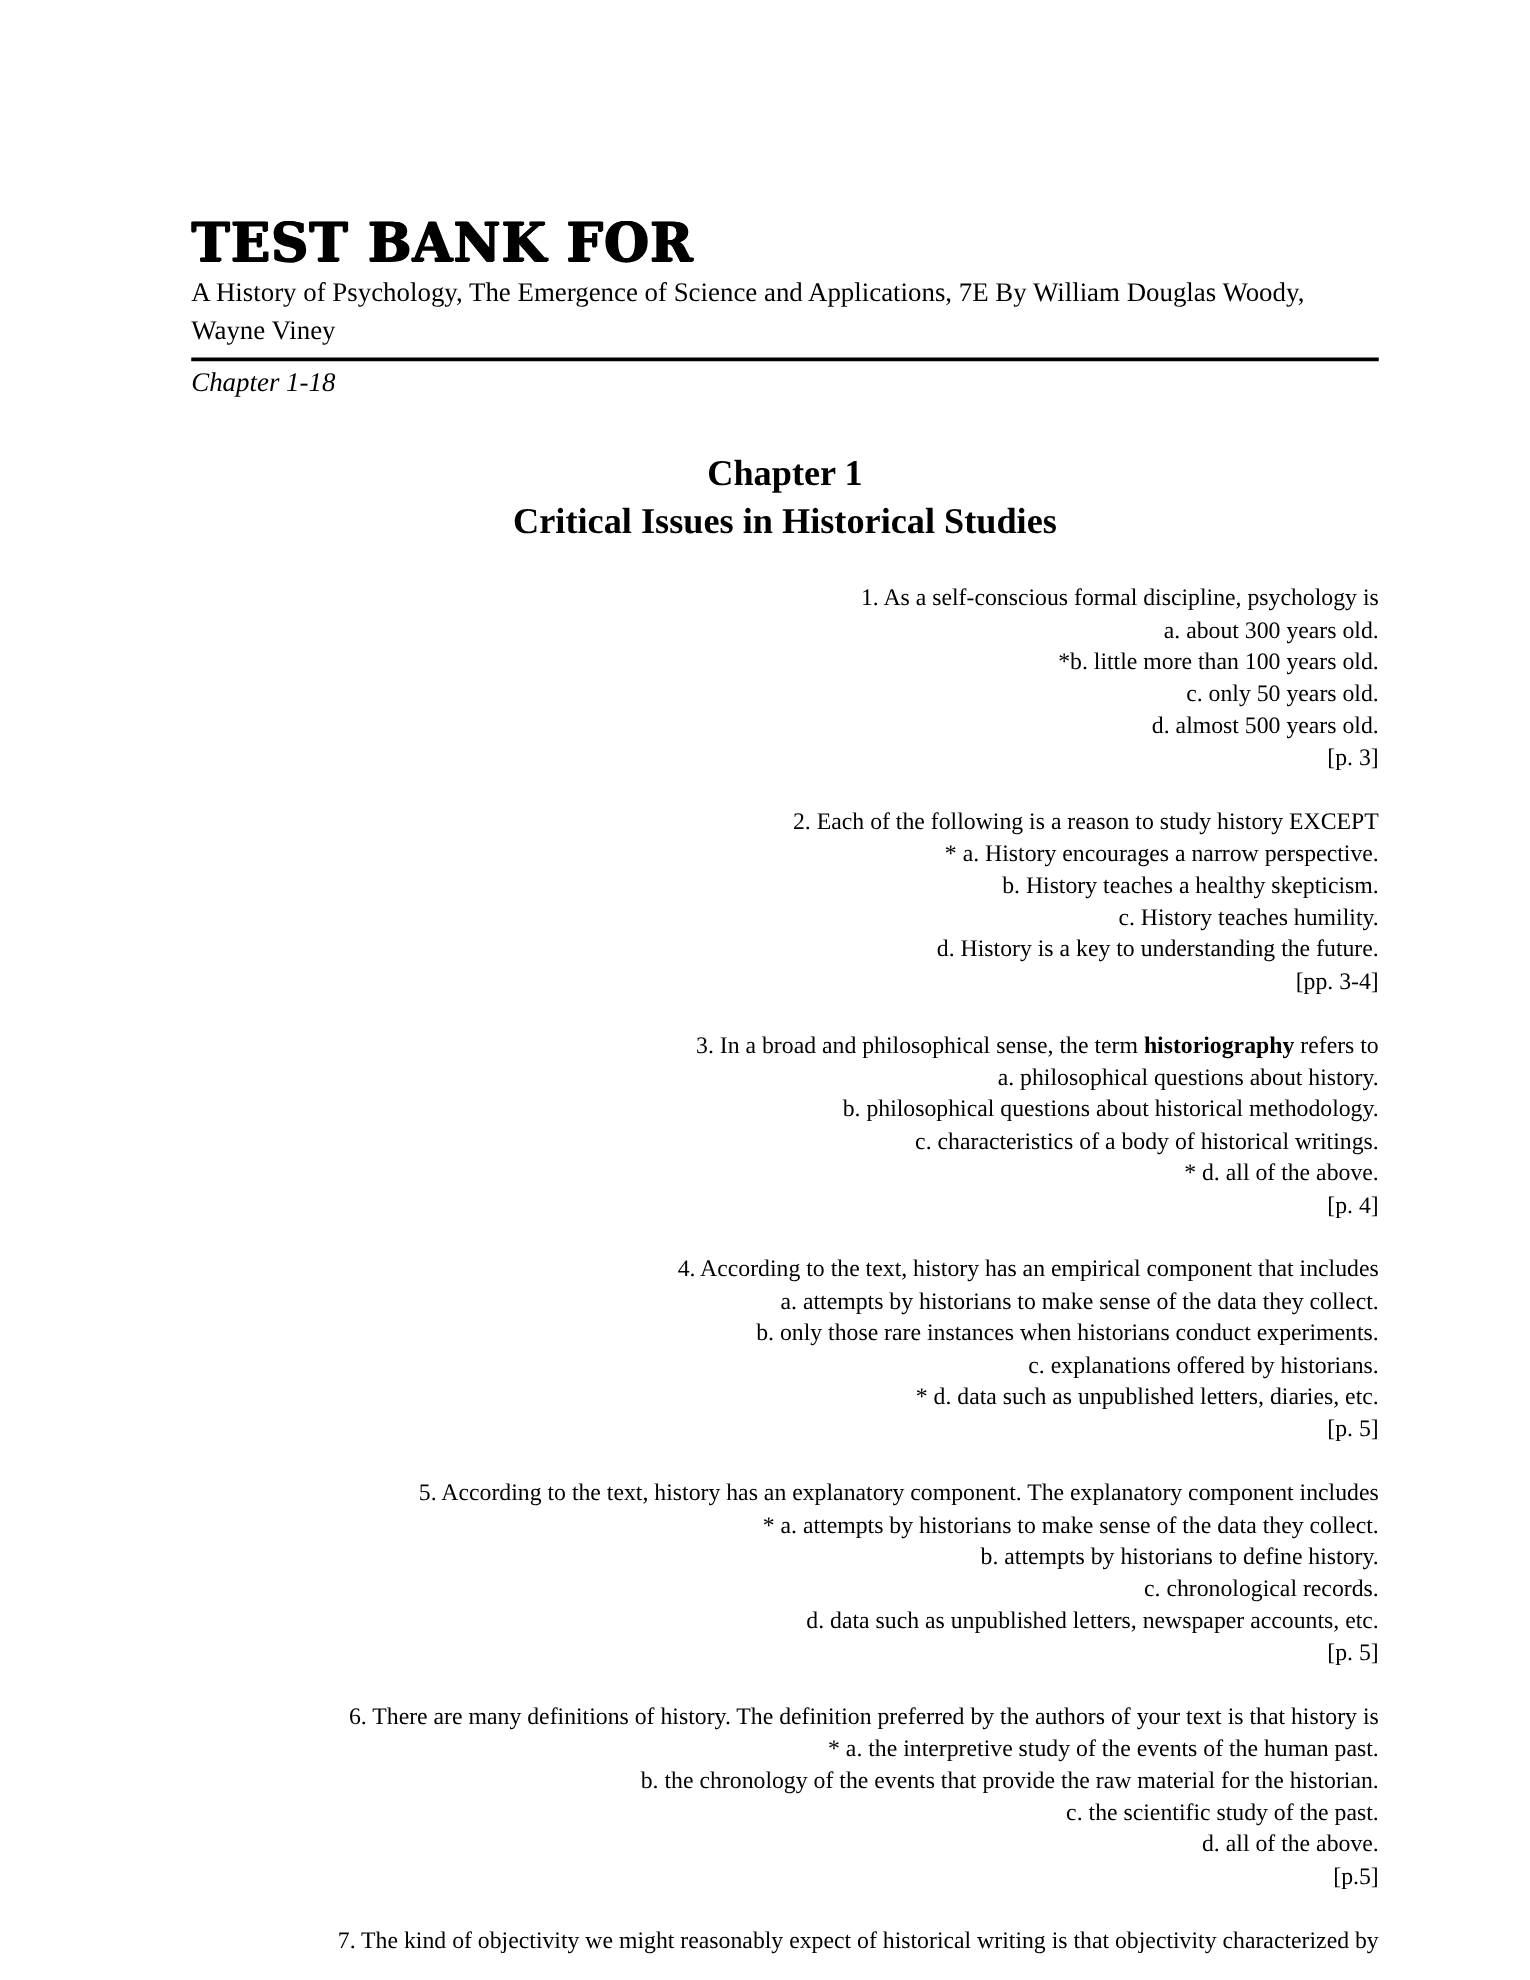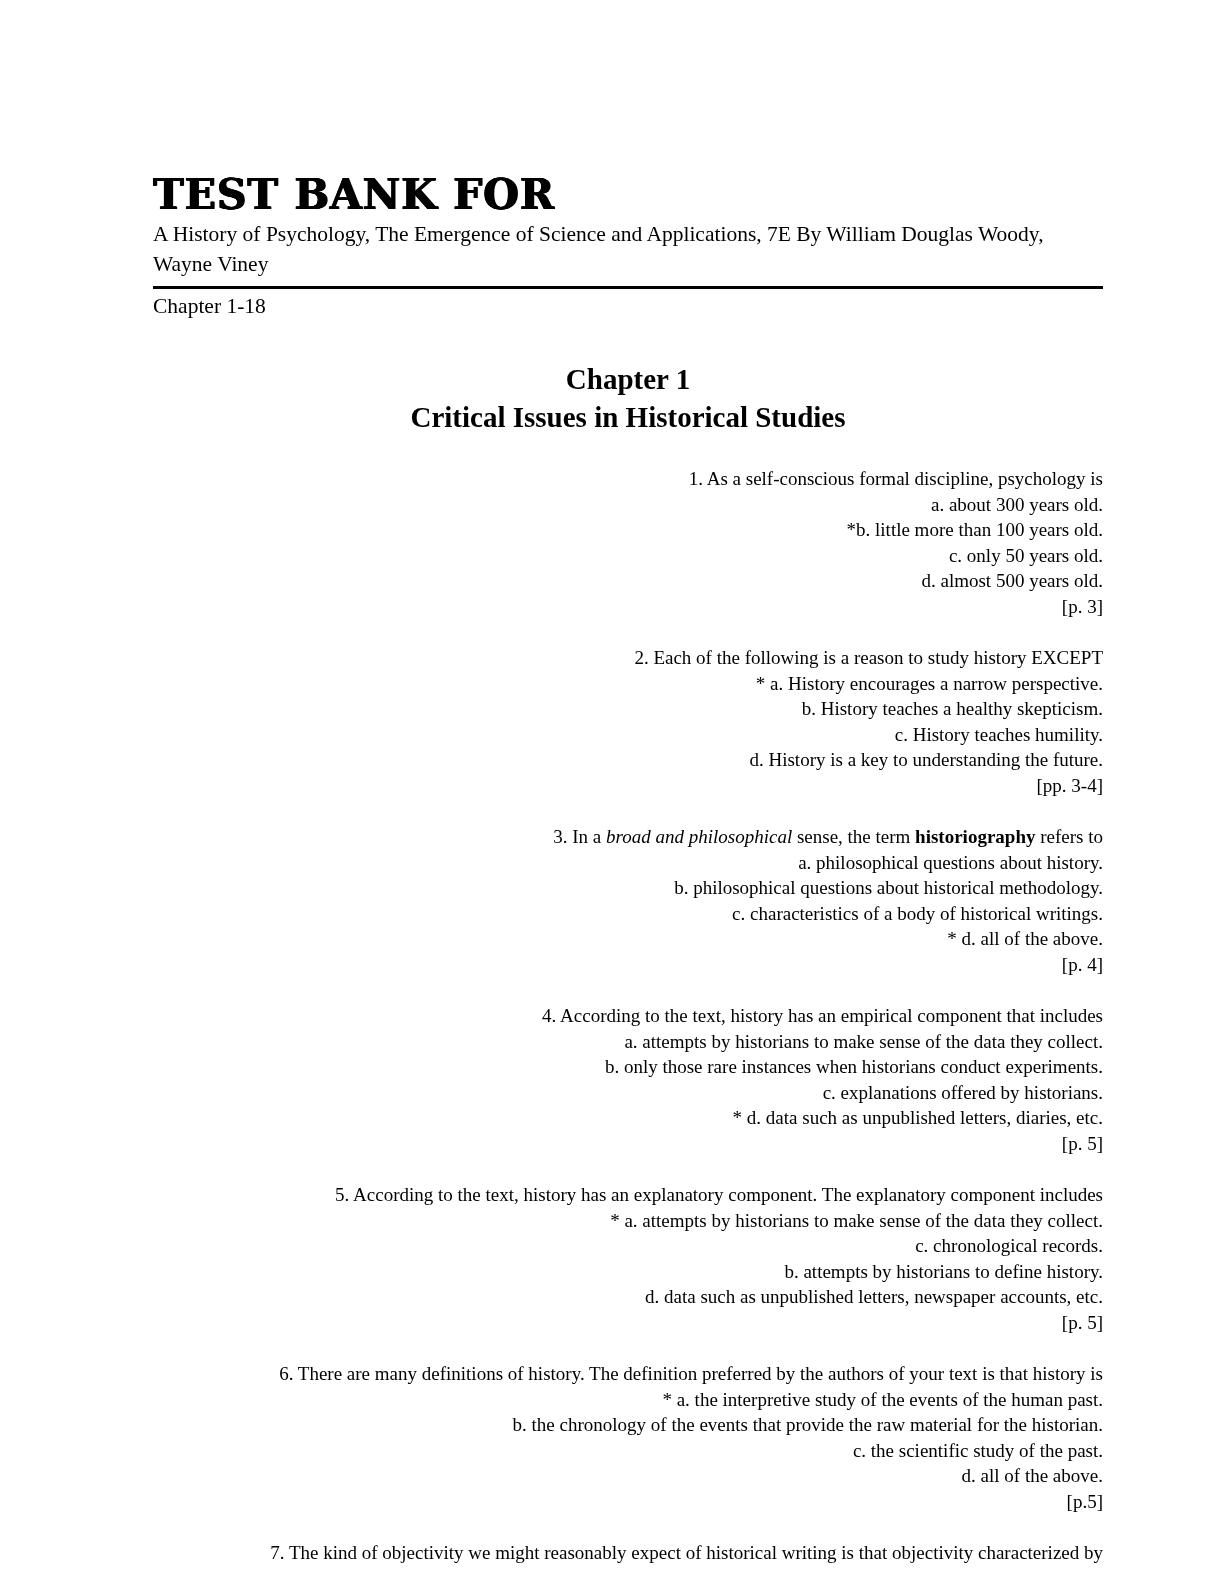--- a/index.html
+++ b/index.html
@@ -37,38 +37,39 @@
   .rule {
     margin-top: 7px;
     border-top: 3px solid #000000;
     width: 100%;
     height: 0;
   }
   .chapter-range {
     margin-top: 3px;
     font-size: 21.5px;
     line-height: 28px;
+    font-style: italic;
   }
   .chapter-title {
     margin-top: 40px;
     text-align: center;
     font-weight: 700;
     font-size: 29px;
     line-height: 38px;
   }
   .questions {
     margin-top: 30px;
     font-size: 19px;
     line-height: 25.5px;
     text-align: right;
   }
   .question {
     margin-bottom: 26px;
   }
-  .italic { font-style: italic; }
+  .italic { }
   .bold { font-weight: 700; }
 </style>
 </head>
 <body>
 
 <div class="page">
 
   <div class="logo">TEST BANK FOR</div>
 
   <div class="subtitle">A History of Psychology, The Emergence of Science and Applications, 7E By William Douglas Woody, Wayne Viney</div>
@@ -116,22 +117,22 @@
       <div>a. attempts by historians to make sense of the data they collect.</div>
       <div>b. only those rare instances when historians conduct experiments.</div>
       <div>c. explanations offered by historians.</div>
       <div>* d. data such as unpublished letters, diaries, etc.</div>
       <div>[p. 5]</div>
     </div>
 
     <div class="question">
       <div>5. According to the text, history has an explanatory component. The explanatory component includes</div>
       <div>* a. attempts by historians to make sense of the data they collect.</div>
+      <div>b. attempts by historians to define history.</div>
       <div>c. chronological records.</div>
-      <div>b. attempts by historians to define history.</div>
       <div>d. data such as unpublished letters, newspaper accounts, etc.</div>
       <div>[p. 5]</div>
     </div>
 
     <div class="question">
       <div>6. There are many definitions of history. The definition preferred by the authors of your text is that history is</div>
       <div>* a. the interpretive study of the events of the human past.</div>
       <div>b. the chronology of the events that provide the raw material for the historian.</div>
       <div>c. the scientific study of the past.</div>
       <div>d. all of the above.</div>

